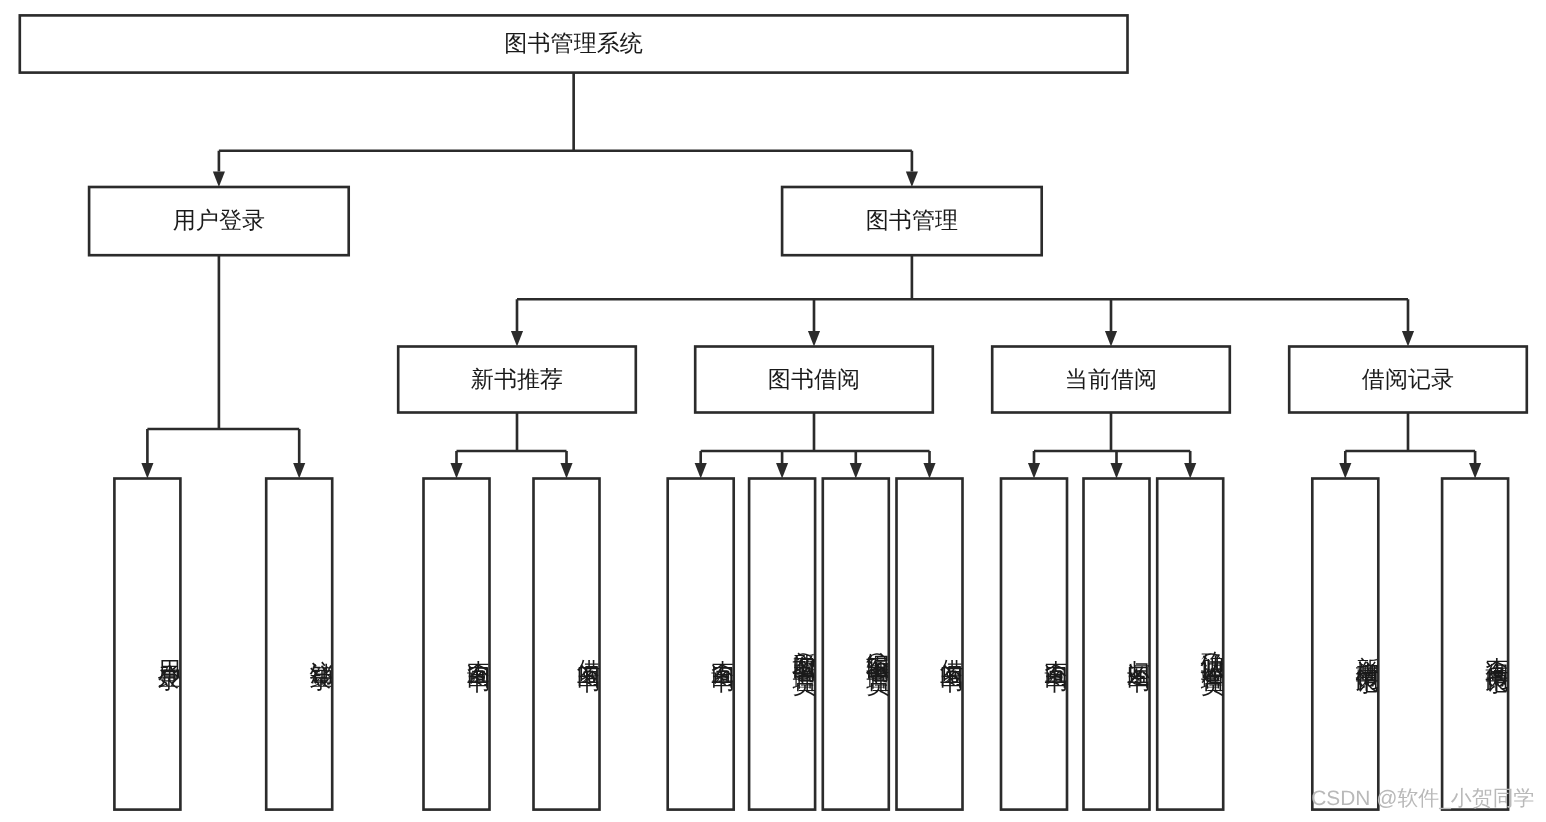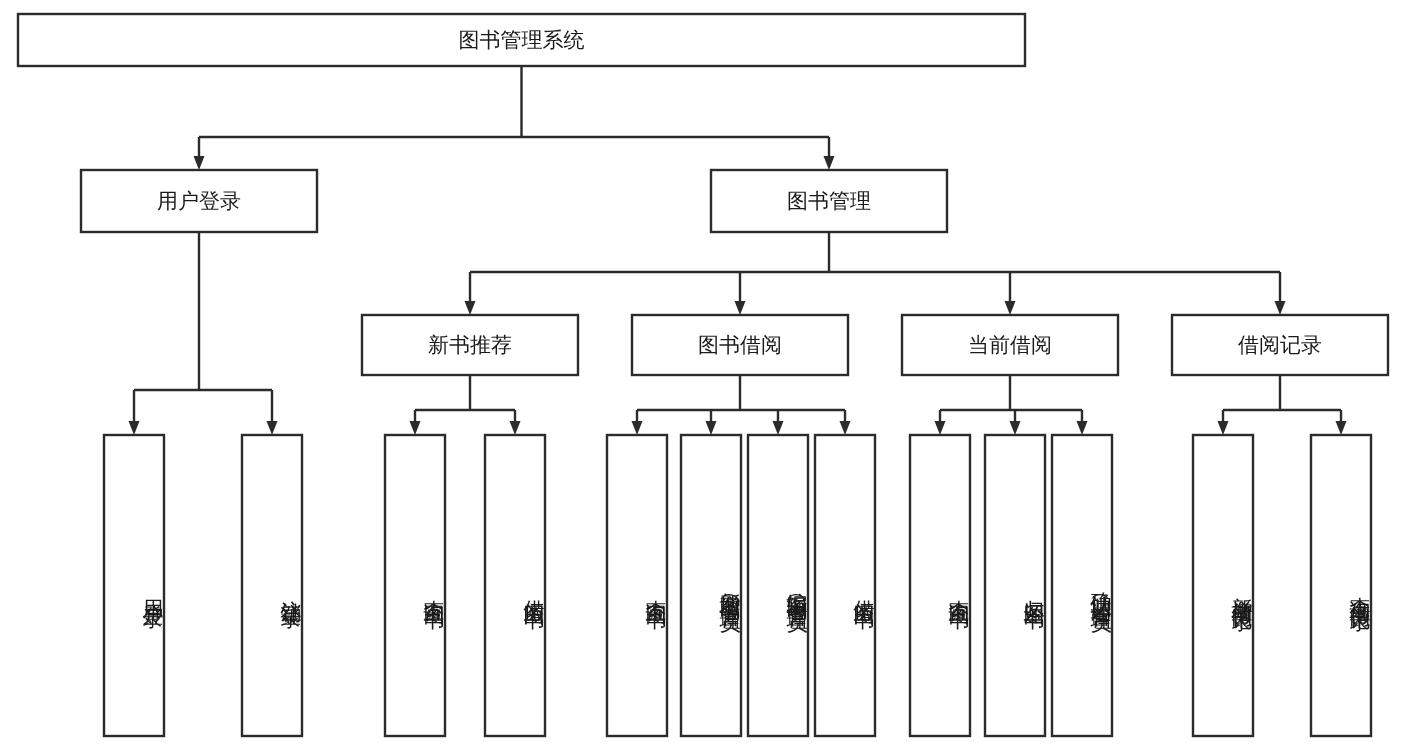--- a/index.html
+++ b/index.html
@@ -178,13 +178,14 @@
       <div class="leaf-label" style="left: 607px; top: 453px; width: 60px; height: 271px;">查询图书</div>
       <div class="leaf-label" style="left: 681px; top: 453px; width: 60px; height: 271px;">新增图书（管理员）</div>
       <div class="leaf-label" style="left: 748px; top: 453px; width: 60px; height: 271px;">编辑图书（管理员）</div>
       <div class="leaf-label" style="left: 815px; top: 453px; width: 60px; height: 271px;">借阅图书</div>
       <div class="leaf-label" style="left: 910px; top: 453px; width: 60px; height: 271px;">查询图书</div>
       <div class="leaf-label" style="left: 985px; top: 453px; width: 60px; height: 271px;">归还图书</div>
       <div class="leaf-label" style="left: 1052px; top: 453px; width: 60px; height: 271px;">确认归还（管理员）</div>
       <div class="leaf-label" style="left: 1193px; top: 453px; width: 60px; height: 271px;">新增借阅记录</div>
       <div class="leaf-label" style="left: 1311px; top: 453px; width: 60px; height: 271px;">查询借阅记录</div>
     </div>
+  <div class="watermark" style="left: 1192px; top: 713px;">CSDN @软件_小贺同学</div>
 </div>
 
 </body></html>

